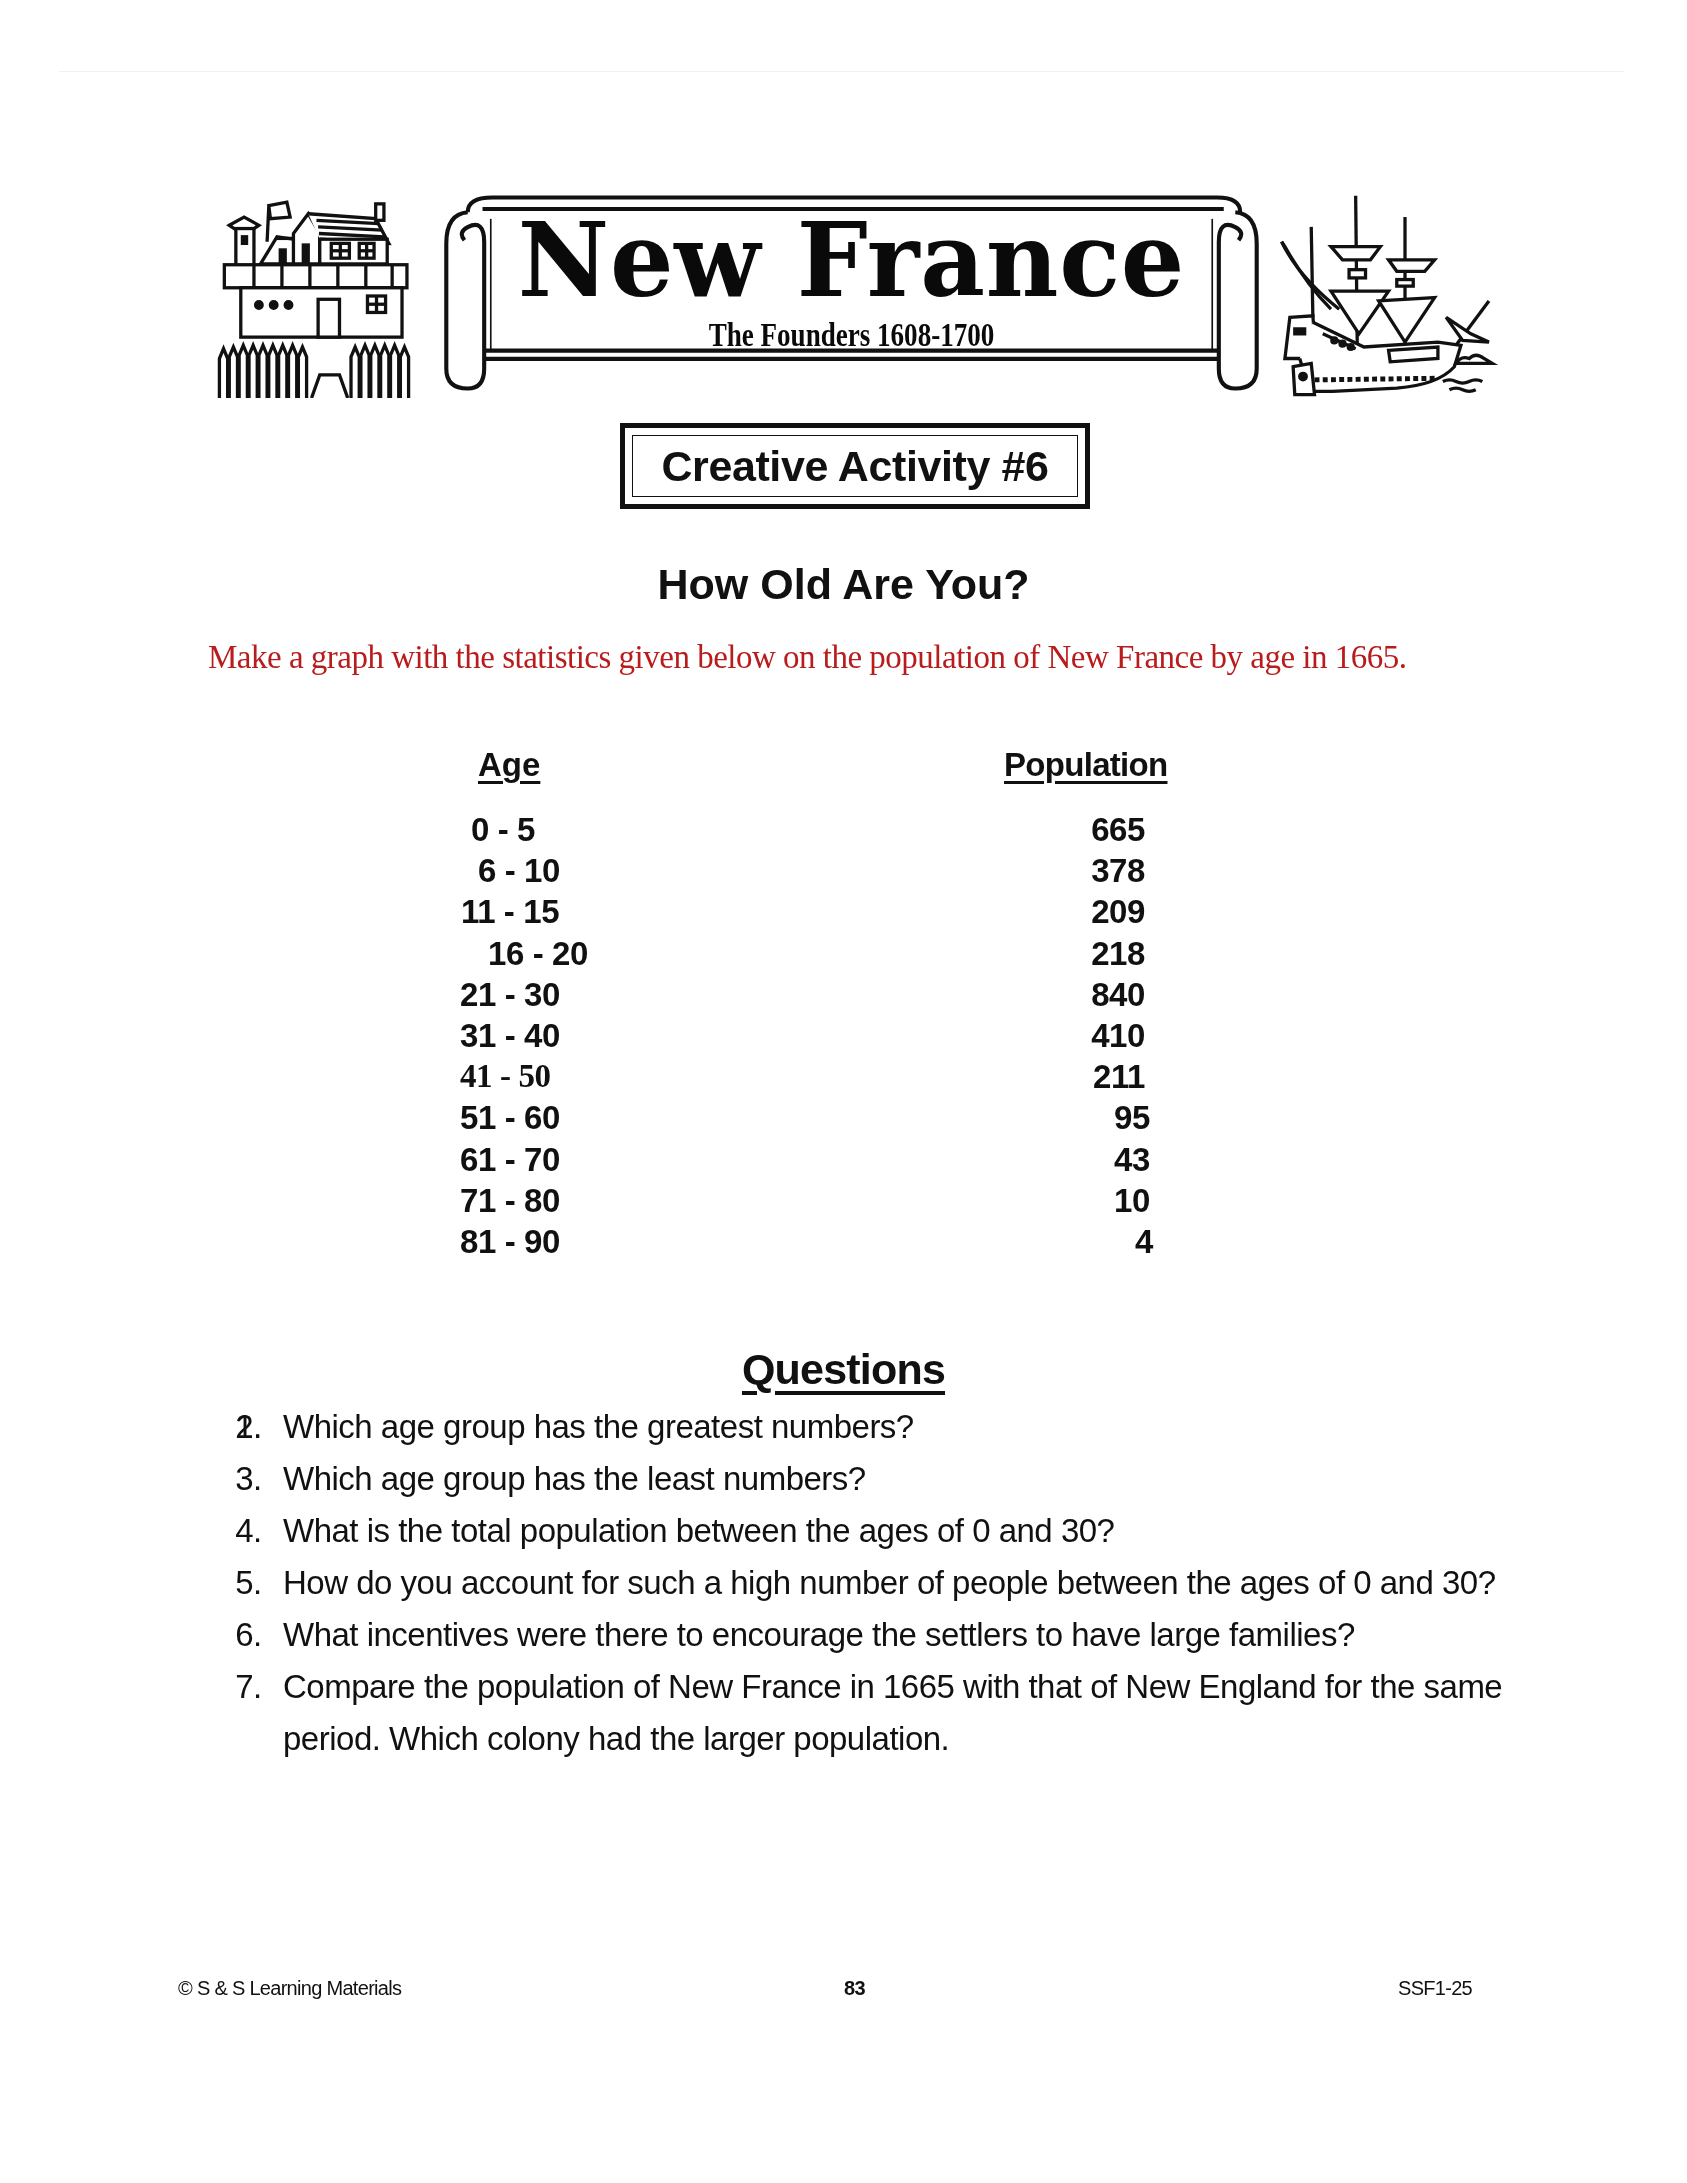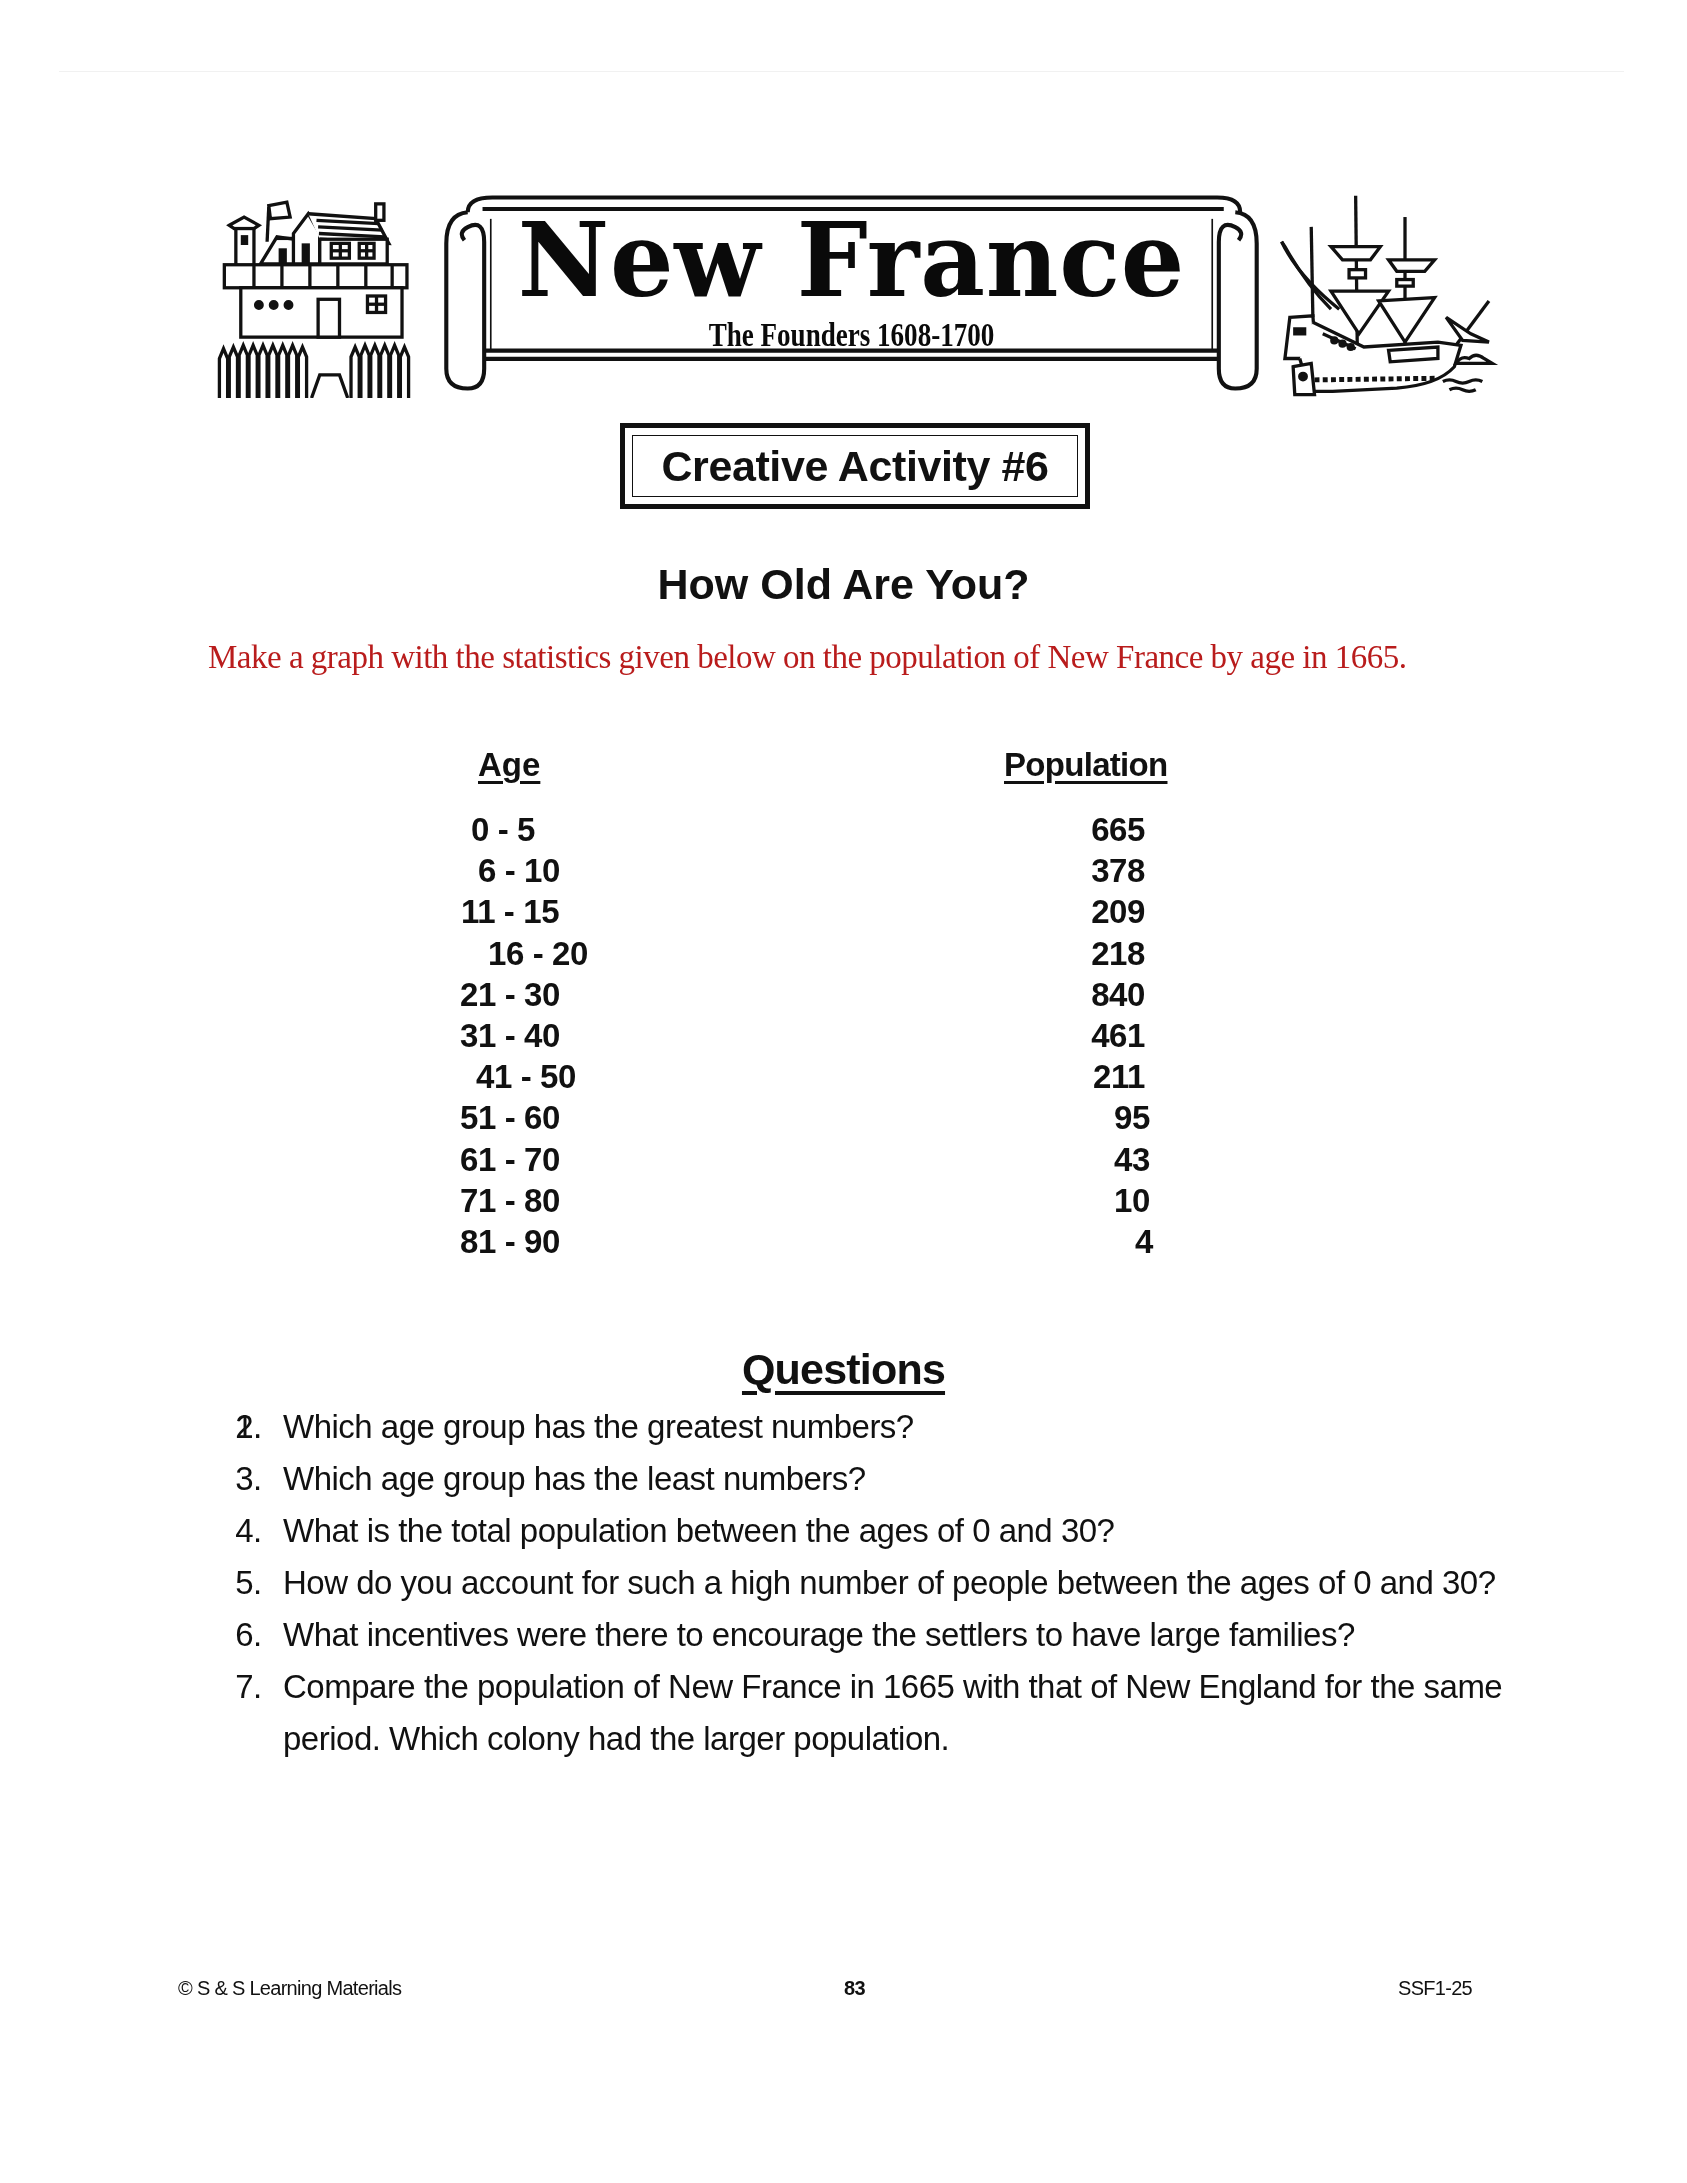--- a/index.html
+++ b/index.html
@@ -199,24 +199,24 @@
   <div class="row" style="top:124px;">
     <span class="age" style="left:456px; text-align:right;">16 - 20</span>
     <span class="pop">218</span>
   </div>
   <div class="row" style="top:165px;">
     <span class="age" style="left:460px; text-align:left;">21 - 30</span>
     <span class="pop">840</span>
   </div>
   <div class="row" style="top:206px;">
     <span class="age" style="left:460px; text-align:left;">31 - 40</span>
-    <span class="pop">461</span>
+    <span class="pop">410</span>
   </div>
   <div class="row" style="top:247px;">
-    <span class="age" style="left:460px; text-align:center;">41 - 50</span>
+    <span class="age" style="left:460px; text-align:left;font-family:Liberation Serif, serif;">41 - 50</span>
     <span class="pop">211</span>
   </div>
   <div class="row" style="top:288px;">
     <span class="age" style="left:460px; text-align:left;">51 - 60</span>
     <span class="pop" style="left:1076px;">95</span>
   </div>
   <div class="row" style="top:330px;">
     <span class="age" style="left:460px; text-align:left;">61 - 70</span>
     <span class="pop" style="left:1076px;">43</span>
   </div>

